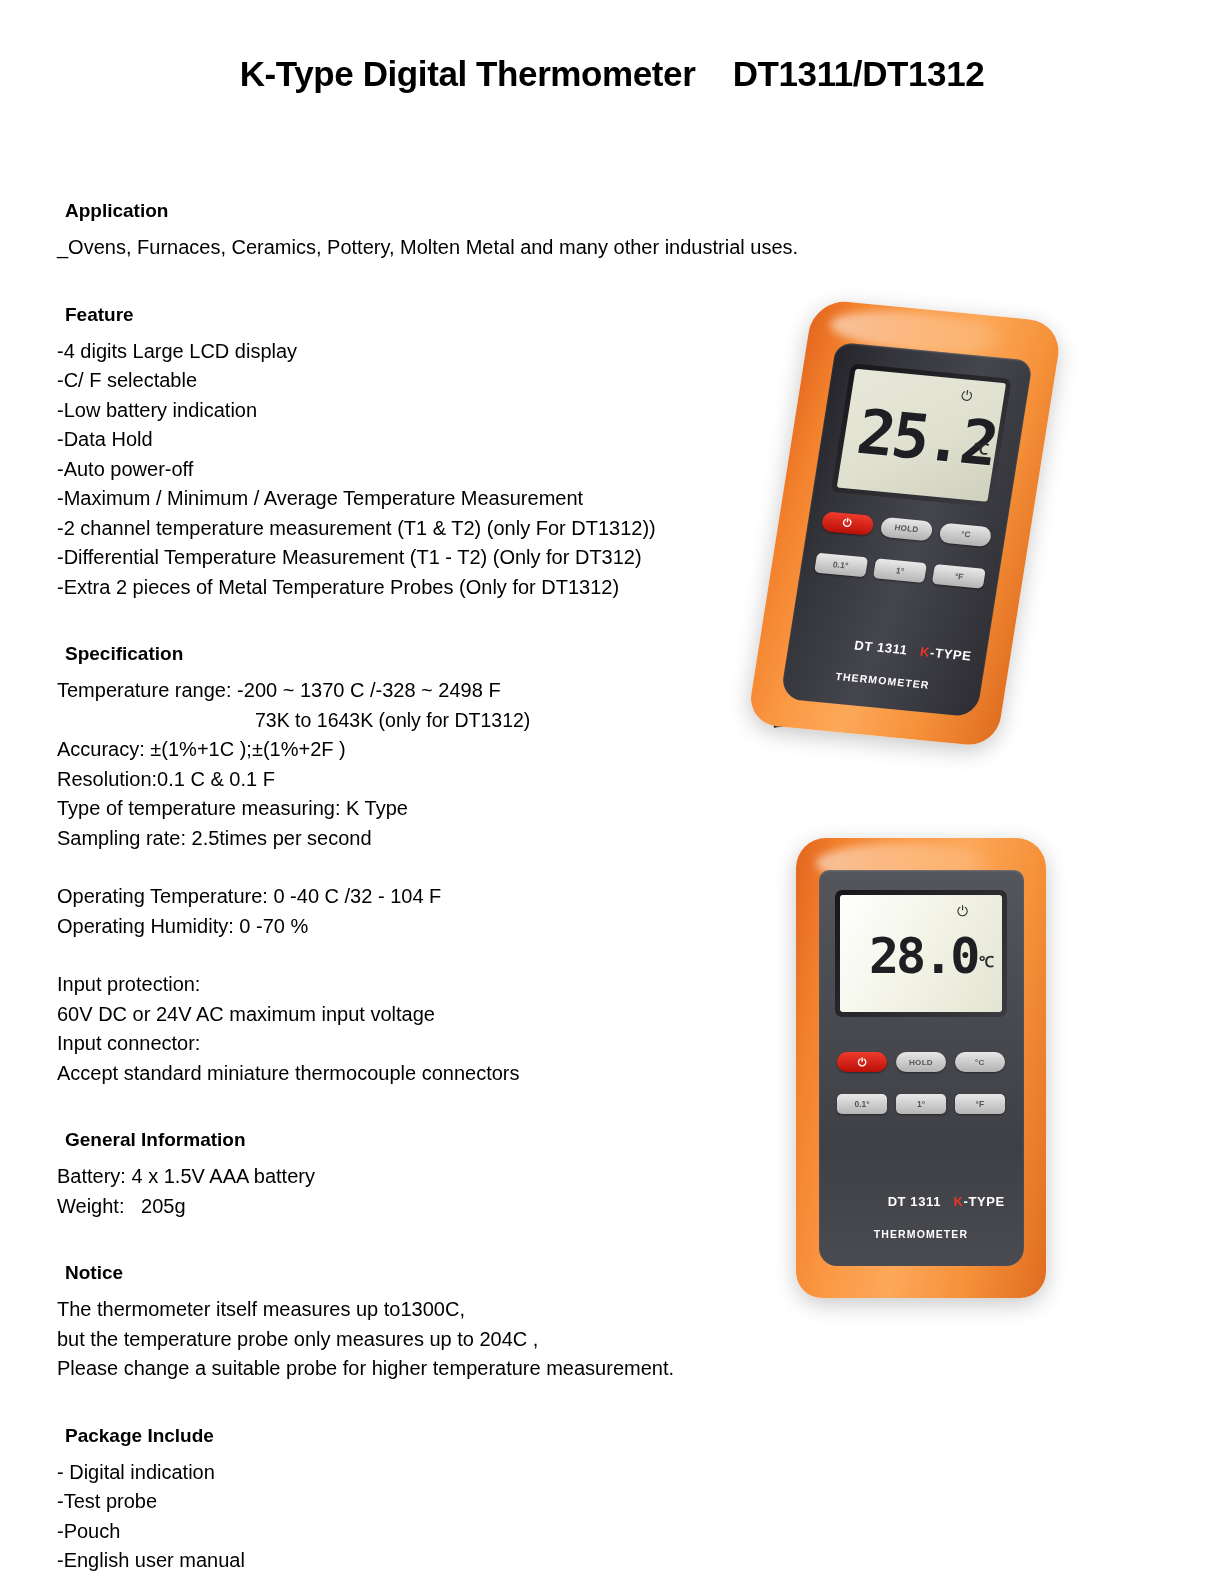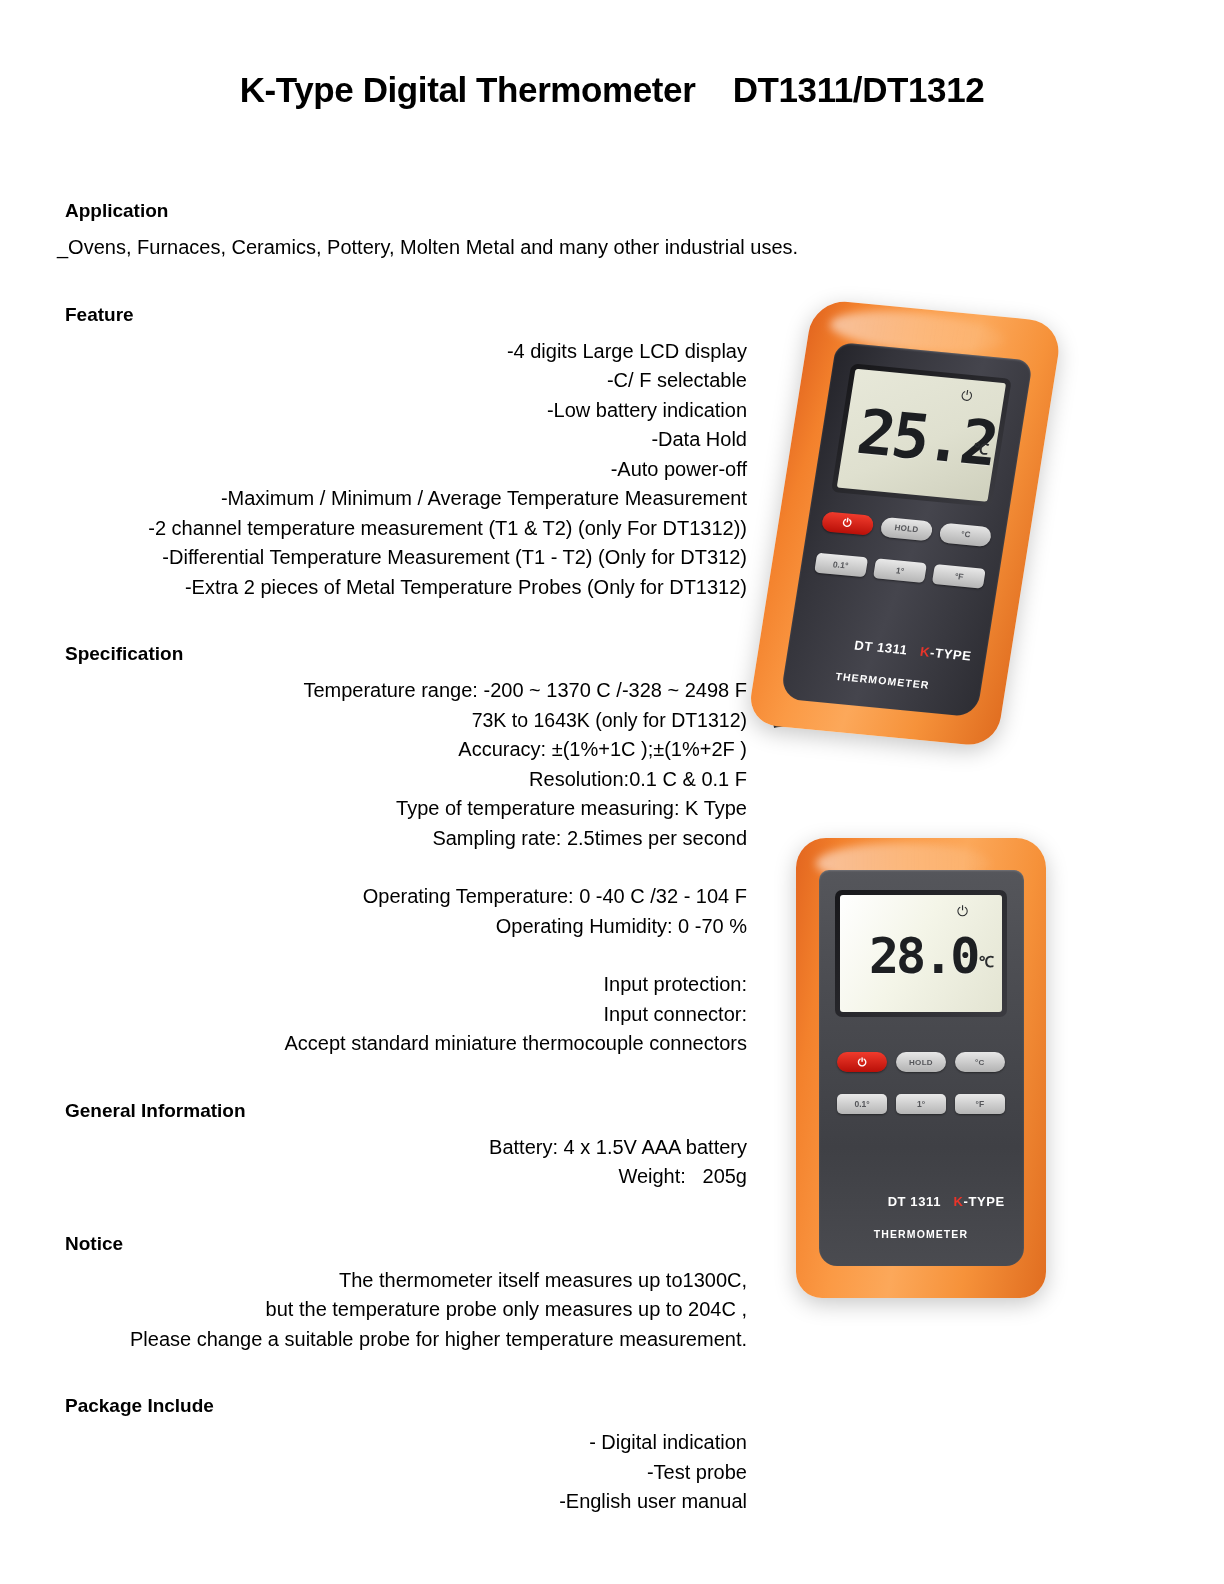--- a/index.html
+++ b/index.html
@@ -13,21 +13,21 @@
     position: relative;
     overflow: hidden;
   }
 
   
   .page-title {
     text-align: center;
     font-size: 35px;
     font-weight: bold;
     letter-spacing: -0.4px;
-    padding-top: 70px;
+    padding-top: 54px;
     white-space: pre;
   }
 
   
   .text-column {
     position: absolute;
     left: 57px;
     top: 188px;
     width: 690px;
   }
@@ -35,21 +35,20 @@
     font-size: 19px;
     font-weight: bold;
     line-height: 29px;
     margin: 8px;
   }
   .line {
     font-size: 20px;
     line-height: 29.5px;
     margin: 0;
     white-space: pre;
-    text-align: right;
   }
   .line.indent {
     padding-left: 198px;
     font-weight: normal;
     font-size: 19.5px;
   }
   .gap { height: 29px; }
 
   
   .photo {
@@ -246,20 +245,21 @@
   <div class="line">Sampling rate: 2.5times per second</div>
 
   <div class="gap"></div>
 
   <div class="line">Operating Temperature: 0 -40 C /32 - 104 F</div>
   <div class="line">Operating Humidity: 0 -70 %</div>
 
   <div class="gap"></div>
 
   <div class="line">Input protection:</div>
+  <div class="line">60V DC or 24V AC maximum input voltage</div>
   <div class="line">Input connector:</div>
   <div class="line">Accept standard miniature thermocouple connectors</div>
 
   <div class="gap"></div>
 
   <div class="sec-head">General Information</div>
   <div class="line">Battery: 4 x 1.5V AAA battery</div>
   <div class="line">Weight:   205g</div>
 
   <div class="gap"></div>
@@ -267,20 +267,21 @@
   <div class="sec-head">Notice</div>
   <div class="line">The thermometer itself measures up to1300C,</div>
   <div class="line">but the temperature probe only measures up to 204C ,</div>
   <div class="line">Please change a suitable probe for higher temperature measurement.</div>
 
   <div class="gap"></div>
 
   <div class="sec-head">Package Include</div>
   <div class="line">- Digital indication</div>
   <div class="line">-Test probe</div>
+  <div class="line">-Pouch</div>
   <div class="line">-English user manual</div>
 </div>
 
 <div class="photo" id="photo-top">
   <div class="stage">
     <div class="kickstand"></div>
     <div class="tilt-wrap">
       <div class="shell"></div>
       <div class="body-dark">
 

